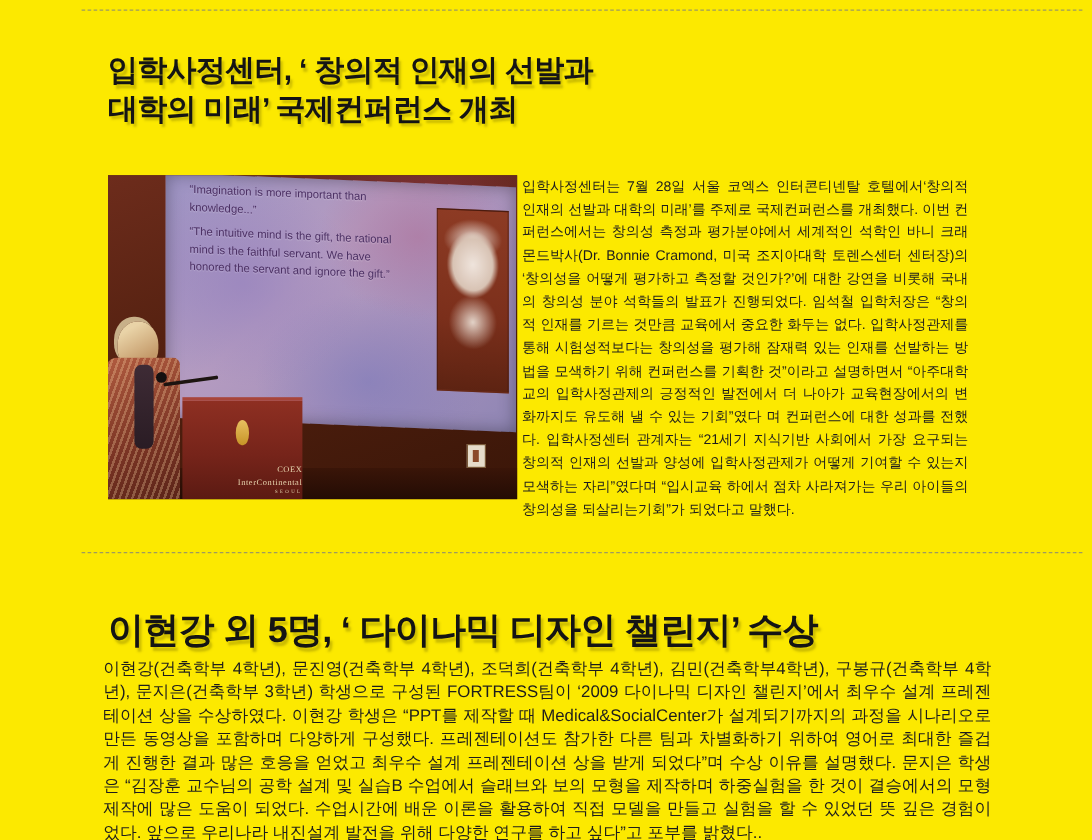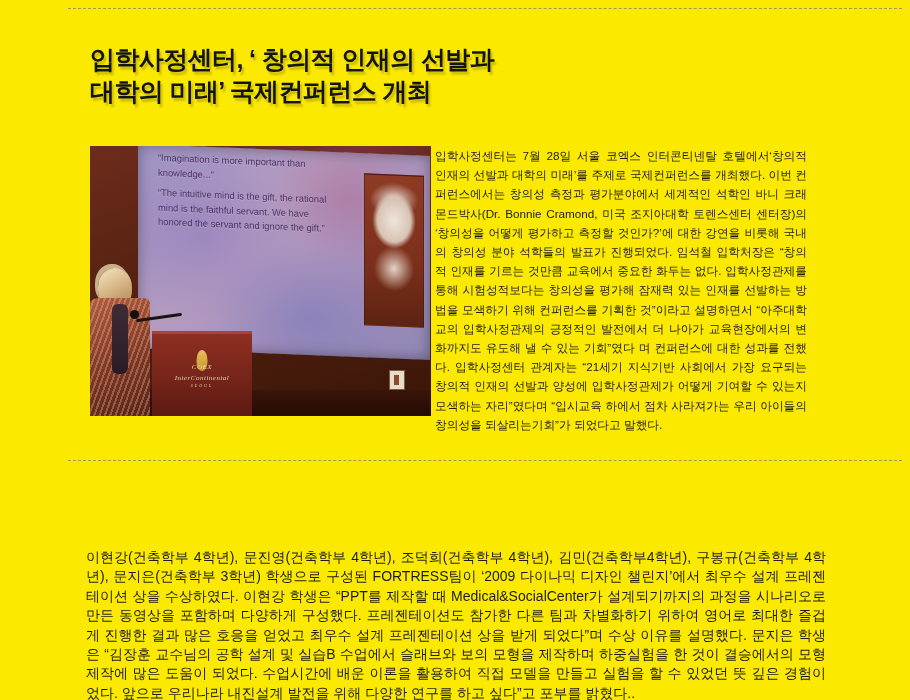--- a/index.html
+++ b/index.html
@@ -140,28 +140,27 @@
     transform: translateX(-50%);
     width: 11px;
     height: 21px;
     border-radius: 50% 50% 45% 45%;
     background: linear-gradient(180deg, #e8c060, #c79427);
   }
   .podium-label {
     position: absolute;
     left: 0;
     right: 0;
-    top: 28px;
-    text-align: center;
+    top: 52px;
+    text-align: right;
     color: #e8d6b0;
     font-family: "Liberation Serif", serif;
     font-size: 7px;
     letter-spacing: .5px;
     line-height: 1.5;
-    font-style: italic;
   }
   .podium-label .sub { font-size: 4px; letter-spacing: 2px; }
   
   .speaker-head {
     position: absolute;
     left: 8px;
     top: 122px;
     width: 34px;
     height: 40px;
     border-radius: 48% 48% 44% 44%;
@@ -309,18 +308,19 @@
     </div>
 
     <div class="body-col">
       <p>입학사정센터는 7월 28일 서울 코엑스 인터콘티넨탈 호텔에서‘창의적 인재의 선발과 대학의 미래’를 주제로 국제컨퍼런스를 개최했다. 이번 컨퍼런스에서는 창의성 측정과 평가분야에서 세계적인 석학인 바니 크래몬드박사(Dr. Bonnie Cramond, 미국 조지아대학 토렌스센터 센터장)의 ‘창의성을 어떻게 평가하고 측정할 것인가?’에 대한 강연을 비롯해 국내의 창의성 분야 석학들의 발표가 진행되었다. 임석철 입학처장은 “창의적 인재를 기르는 것만큼 교육에서 중요한 화두는 없다. 입학사정관제를 통해 시험성적보다는 창의성을 평가해 잠재력 있는 인재를 선발하는 방법을 모색하기 위해 컨퍼런스를 기획한 것”이라고 설명하면서 “아주대학교의 입학사정관제의 긍정적인 발전에서 더 나아가 교육현장에서의 변화까지도 유도해 낼 수 있는 기회”였다 며 컨퍼런스에 대한 성과를 전했다. 입학사정센터 관계자는 “21세기 지식기반 사회에서 가장 요구되는 창의적 인재의 선발과 양성에 입학사정관제가 어떻게 기여할 수 있는지 모색하는 자리”였다며 “입시교육 하에서 점차 사라져가는 우리 아이들의 창의성을 되살리는기회”가 되었다고 말했다.</p>
     </div>
 
   </div>
 
   <div class="divider mid"></div>
 
+  <h1 class="headline two">이현강 외 5명, ‘ 다이나믹 디자인 챌린지’ 수상</h1>
 
   <div class="article2">
     <p>이현강(건축학부 4학년), 문진영(건축학부 4학년), 조덕희(건축학부 4학년), 김민(건축학부4학년), 구봉규(건축학부 4학년), 문지은(건축학부 3학년) 학생으로 구성된 FORTRESS팀이 ‘2009 다이나믹 디자인 챌린지’에서 최우수 설계 프레젠테이션 상을 수상하였다. 이현강 학생은 “PPT를 제작할 때 Medical&amp;SocialCenter가 설계되기까지의 과정을 시나리오로 만든 동영상을 포함하며 다양하게 구성했다. 프레젠테이션도 참가한 다른 팀과 차별화하기 위하여 영어로 최대한 즐겁게 진행한 결과 많은 호응을 얻었고 최우수 설계 프레젠테이션 상을 받게 되었다”며 수상 이유를 설명했다. 문지은 학생은 “김장훈 교수님의 공학 설계 및 실습B 수업에서 슬래브와 보의 모형을 제작하며 하중실험을 한 것이 결승에서의 모형 제작에 많은 도움이 되었다. 수업시간에 배운 이론을 활용하여 직접 모델을 만들고 실험을 할 수 있었던 뜻 깊은 경험이었다. 앞으로 우리나라 내진설계 발전을 위해 다양한 연구를 하고 싶다”고 포부를 밝혔다..</p>
   </div>
 
 </div>
 
 </body></html>

